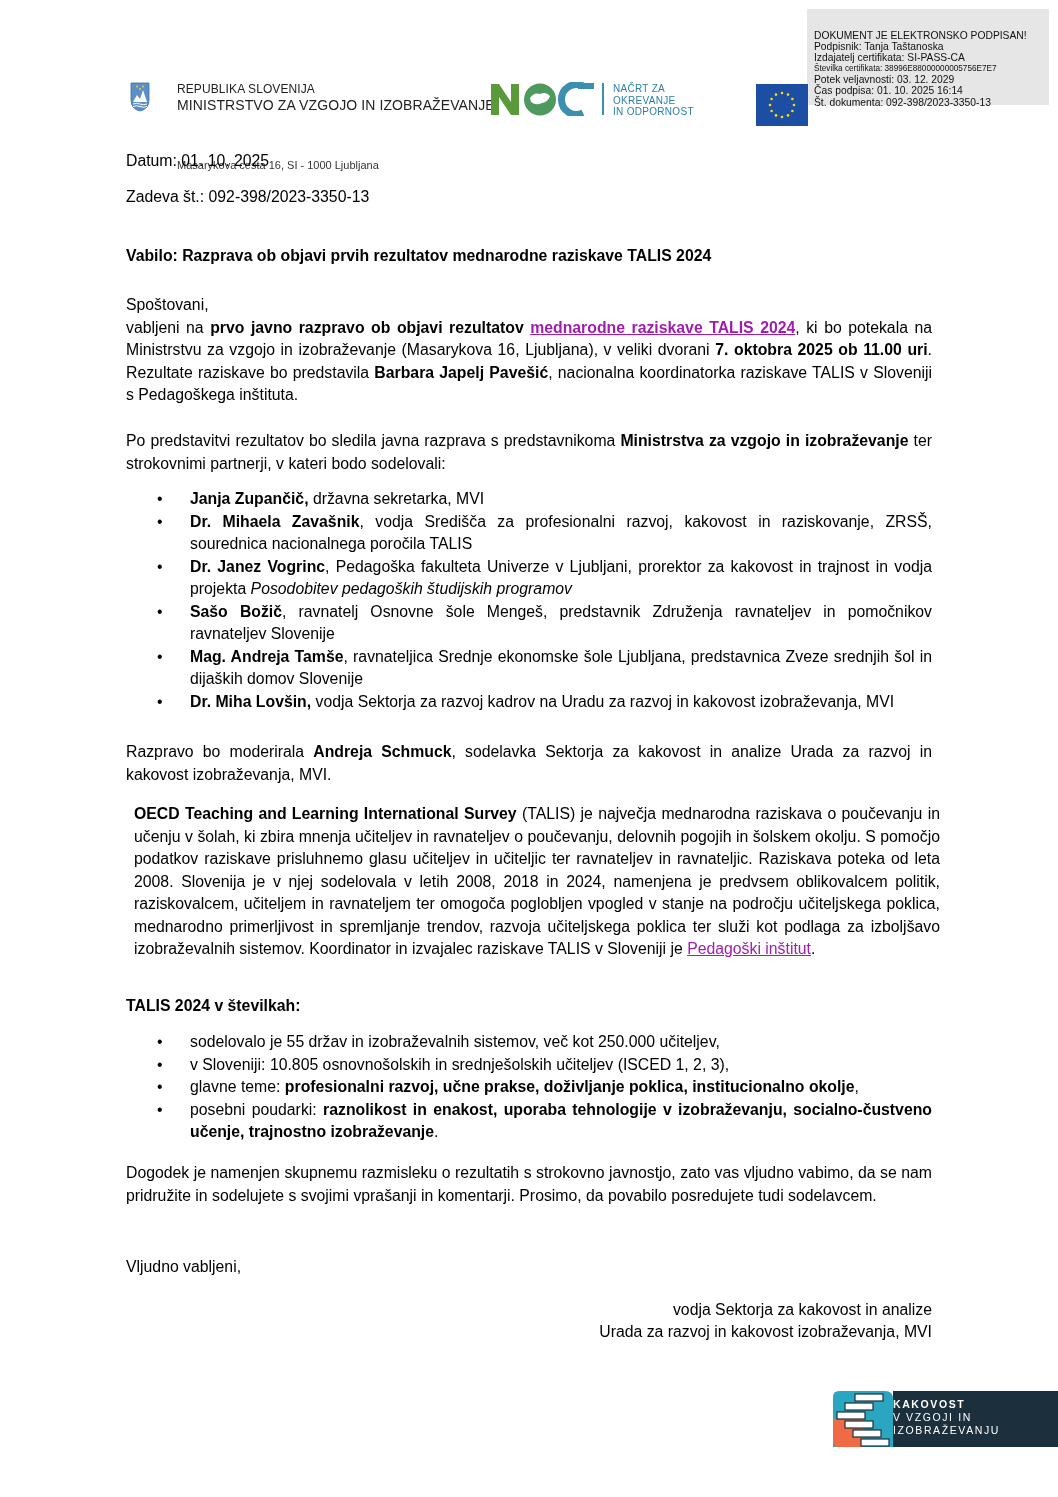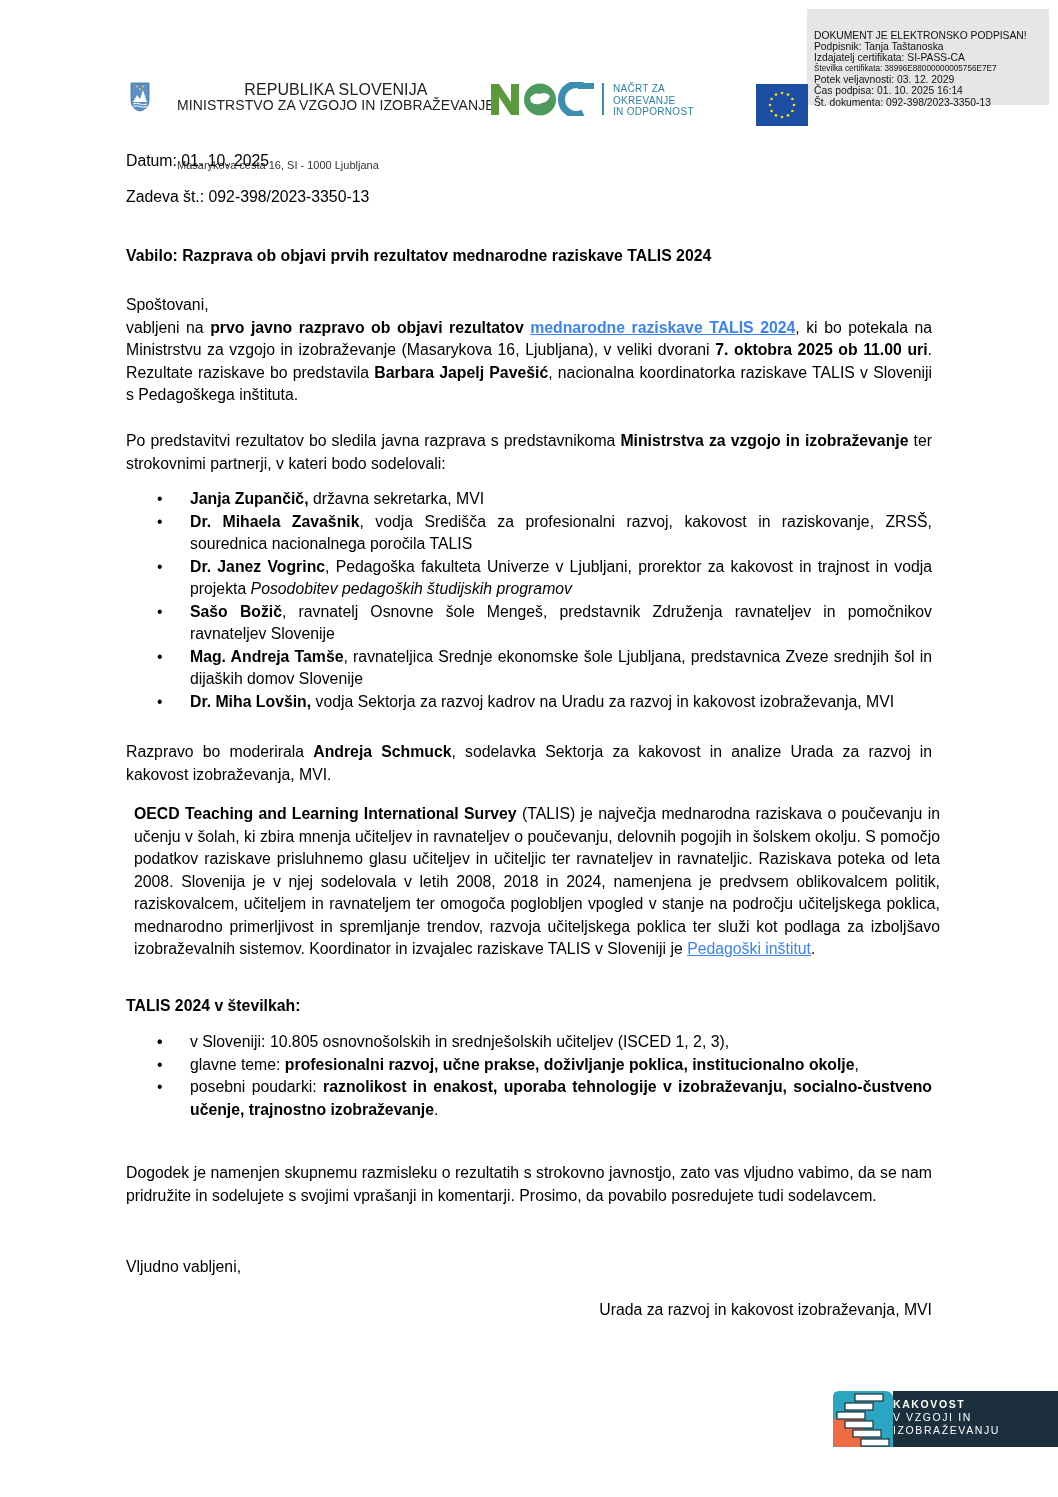--- a/index.html
+++ b/index.html
@@ -8,36 +8,36 @@
   .abs { position: absolute; }
 
   
   .sig-box { left: 807px; top: 9px; width: 242px; height: 96px; background: #e6e6e6; }
   .sig-box .lines { position: absolute; left: 7px; top: 21px; font-size: 10.3px; line-height: 11.1px; color: #111; white-space: nowrap; }
   .sig-box .small { font-size: 8.2px; }
 
   
   .crest { left: 130px; top: 82px; width: 20px; height: 30px; }
   .ministry { left: 177px; top: 82px; white-space: nowrap; color: #222; }
-  .ministry .l1 { font-size: 16px; line-height: 15px; letter-spacing: 0.1px; text-align: center; }
+  .ministry .l1 { font-size: 12px; line-height: 15px; letter-spacing: 0.1px; }
   .ministry .l2 { font-size: 14px; line-height: 16px; font-weight: normal; letter-spacing: 0.1px; }
   .ministry .l3 { font-size: 11px; line-height: 16px; color: #333; margin-top: 44px; }
 
   .noo { left: 490px; top: 82px; width: 110px; height: 34px; }
   .noo-sep { left: 602px; top: 83px; width: 2px; height: 32px; background: #3d8fb0; }
   .noo-text { left: 613px; top: 83px; font-size: 10px; line-height: 11.5px; color: #2a7fa6; letter-spacing: 0.3px; white-space: nowrap; }
 
   .eu-flag { left: 756px; top: 84px; width: 52px; height: 42px; background: #1c4fa3; }
 
   
   .doc { left: 126px; width: 806px; font-size: 15.8px; line-height: 22.5px; }
   .para { text-align: justify; margin: 0; }
   .b { font-weight: bold; }
   .i { font-style: italic; }
-  a.link { color: #3b82f6; }
+  a.link { color: #a21caf; }
   ul.bul { list-style: none; margin: 0; padding: 0; }
   ul.bul li { position: relative; padding-left: 64px; text-align: justify; }
   ul.bul li .dot { position: absolute; left: 31px; top: 0; }
 
   .signature { right: 126px; top: 1299px; text-align: right; font-size: 15.8px; line-height: 22px; white-space: nowrap; }
 
   .kak-logo { left: 833px; top: 1391px; width: 225px; height: 56px; }
   .kak-text { left: 893px; top: 1398px; color: #fff; font-size: 10.5px; line-height: 13px; letter-spacing: 1.6px; white-space: nowrap; }
   .kak-text .t1 { font-weight: bold; }
 </style>
@@ -132,33 +132,34 @@
   <p class="para"><span>Razpravo bo moderirala </span><span class="b">Andreja Schmuck</span><span>, sodelavka Sektorja za kakovost in analize Urada za razvoj in kakovost izobraževanja, MVI.</span></p>
 </div>
 
 <div class="abs doc" style="top:803px;margin-left:8px;">
   <p class="para"><span class="b">OECD Teaching and Learning International Survey</span><span> (TALIS) je največja mednarodna raziskava o poučevanju in učenju v šolah, ki zbira mnenja učiteljev in ravnateljev o poučevanju, delovnih pogojih in šolskem okolju. S pomočjo podatkov raziskave prisluhnemo glasu učiteljev in učiteljic ter ravnateljev in ravnateljic. Raziskava poteka od leta 2008. Slovenija je v njej sodelovala v letih 2008, 2018 in 2024, namenjena je predvsem oblikovalcem politik, raziskovalcem, učiteljem in ravnateljem ter omogoča poglobljen vpogled v stanje na področju učiteljskega poklica, mednarodno primerljivost in spremljanje trendov, razvoja učiteljskega poklica ter služi kot podlaga za izboljšavo izobraževalnih sistemov. Koordinator in izvajalec raziskave TALIS v Sloveniji je </span><a class="link" href="#">Pedagoški inštitut</a><span>.</span></p>
 </div>
 
 <div class="abs doc b" style="top:995px;">TALIS 2024 v številkah:</div>
 <div class="abs doc" style="top:1031px;">
   <ul class="bul">
-    <li><span class="dot">•</span></li>
+    <li><span class="dot">•</span><span>sodelovalo je 55 držav in izobraževalnih sistemov, več kot 250.000 učiteljev,</span></li>
     <li><span class="dot">•</span><span>v Sloveniji: 10.805 osnovnošolskih in srednješolskih učiteljev (ISCED 1, 2, 3),</span></li>
     <li><span class="dot">•</span><span>glavne teme: </span><span class="b">profesionalni razvoj, učne prakse, doživljanje poklica, institucionalno okolje</span><span>,</span></li>
     <li><span class="dot">•</span><span>posebni poudarki: </span><span class="b">raznolikost in enakost, uporaba tehnologije v izobraževanju, socialno-čustveno učenje, trajnostno izobraževanje</span><span>.</span></li>
   </ul>
 </div>
 
 <div class="abs doc" style="top:1162px;">
   <p class="para">Dogodek je namenjen skupnemu razmisleku o rezultatih s strokovno javnostjo, zato vas vljudno vabimo, da se nam pridružite in sodelujete s svojimi vprašanji in komentarji. Prosimo, da povabilo posredujete tudi sodelavcem.</p>
 </div>
 <div class="abs doc" style="top:1256px;">Vljudno vabljeni,</div>
 
 <div class="abs signature">
+  <div>vodja Sektorja za kakovost in analize</div>
   <div>Urada za razvoj in kakovost izobraževanja, MVI</div>
 </div>
 
 <svg class="abs kak-logo" viewBox="0 0 225 56">
   <rect x="60" y="0" width="165" height="56" fill="#1b2f3c"></rect>
   <path d="M0 6 Q0 0 6 0 H52 Q60 0 60 8 V56 H0 Z" fill="#2aa6c0"></path>
   <path d="M0 28 H30 V56 H6 Q0 56 0 50 Z" fill="#ee6b45"></path>
   <g fill="#ffffff" stroke="#1b2f3c" stroke-width="1.2">
     <rect x="22" y="3" width="28" height="7"></rect>
     <rect x="12" y="12" width="28" height="7"></rect>

